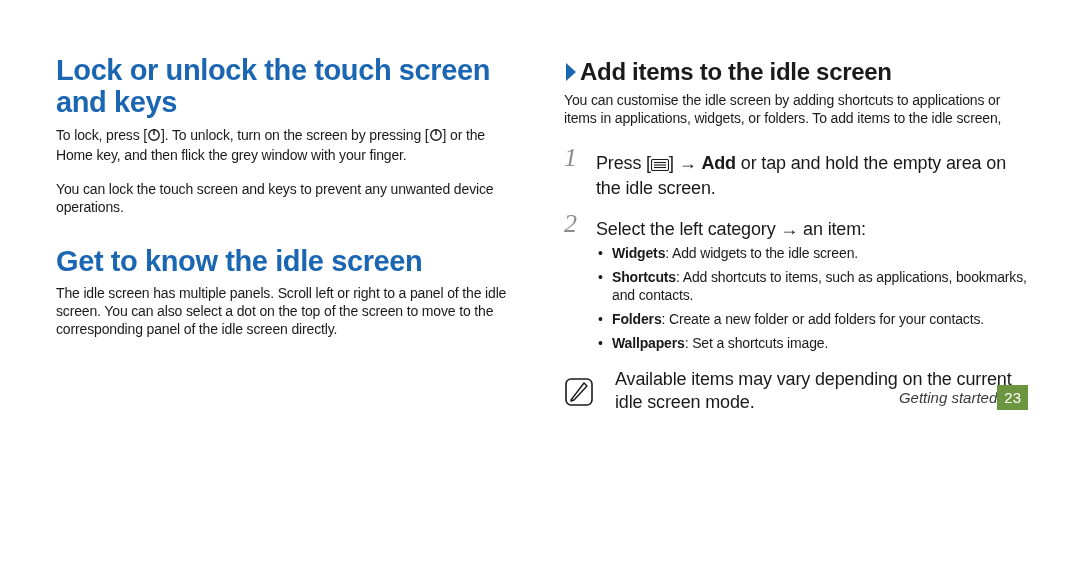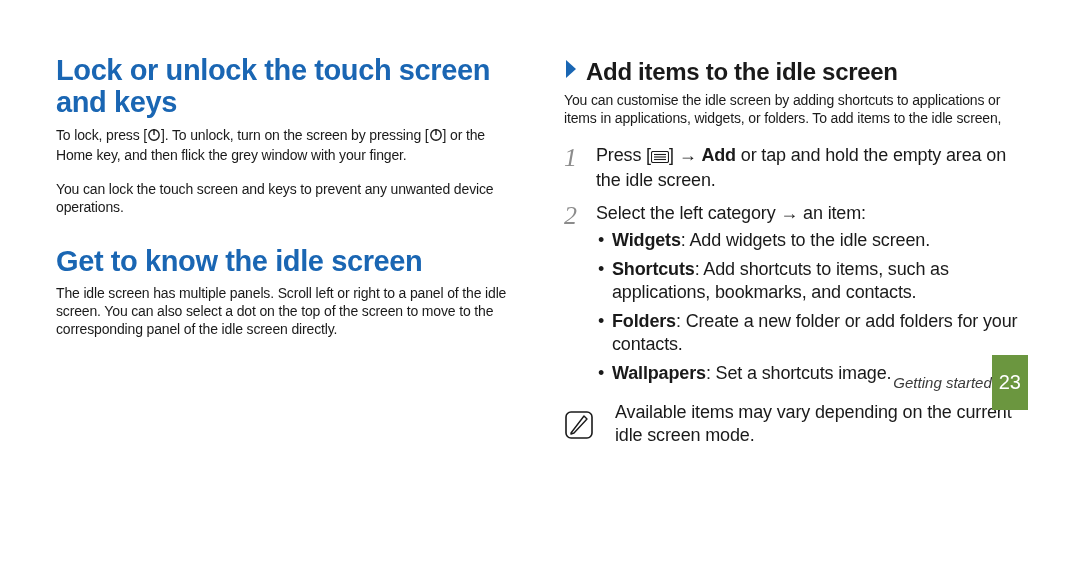--- a/index.html
+++ b/index.html
@@ -38,21 +38,21 @@
     font-size: 14px;
     line-height: 1.28;
     margin: 0 0 16px 0;
     letter-spacing: -0.15px;
   }
   h2.sub {
     font-size: 24px;
     font-weight: 700;
     margin: 4px 0 6px 0;
     display: flex;
-    gap: 6px;
+    align-items: center;
     letter-spacing: -0.3px;
   }
   .chev {
     display: inline-block;
     width: 16px;
     height: 22px;
   }
   .chev svg { display: block; }
   .step {
     display: flex;
@@ -66,31 +66,32 @@
     color: #8c8c8c;
     width: 22px;
     flex-shrink: 0;
     line-height: 1.0;
     padding-top: 1px;
   }
   .step-body {
     font-size: 18px;
     line-height: 1.28;
     letter-spacing: -0.15px;
+    margin-top: 8px;
   }
   ul.bullets {
     margin: 4px 0 0 0;
     padding-left: 0;
     list-style: none;
   }
   ul.bullets li {
     position: relative;
     padding-left: 16px;
     margin-bottom: 6px;
-    font-size: 18px;
+    font-size: 14px;
     line-height: 1.28;
     letter-spacing: -0.15px;
   }
   ul.bullets li::before {
     content: "•";
     position: absolute;
     left: 2px;
     top: 0;
   }
   .bold { font-weight: 700; }
@@ -121,23 +122,23 @@
     margin-left: 28px;
   }
   .footer-label {
     font-style: italic;
     font-size: 15px;
     color: #3a3a3a;
   }
   .page-num {
     background: #6b963f;
     color: #fff;
-    font-size: 20px;
+    font-size: 15px;
     font-weight: 400;
-    padding: 16px 7px;
+    padding: 4px 7px;
   }
   .inline-icon {
     display: inline-block;
     vertical-align: -2px;
   }
 </style>
 </head>
 <body>
 
 <div class="page">

